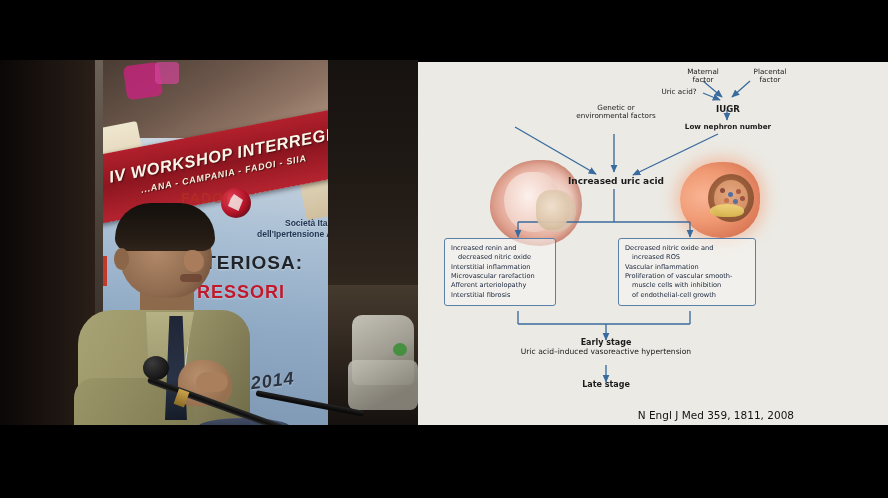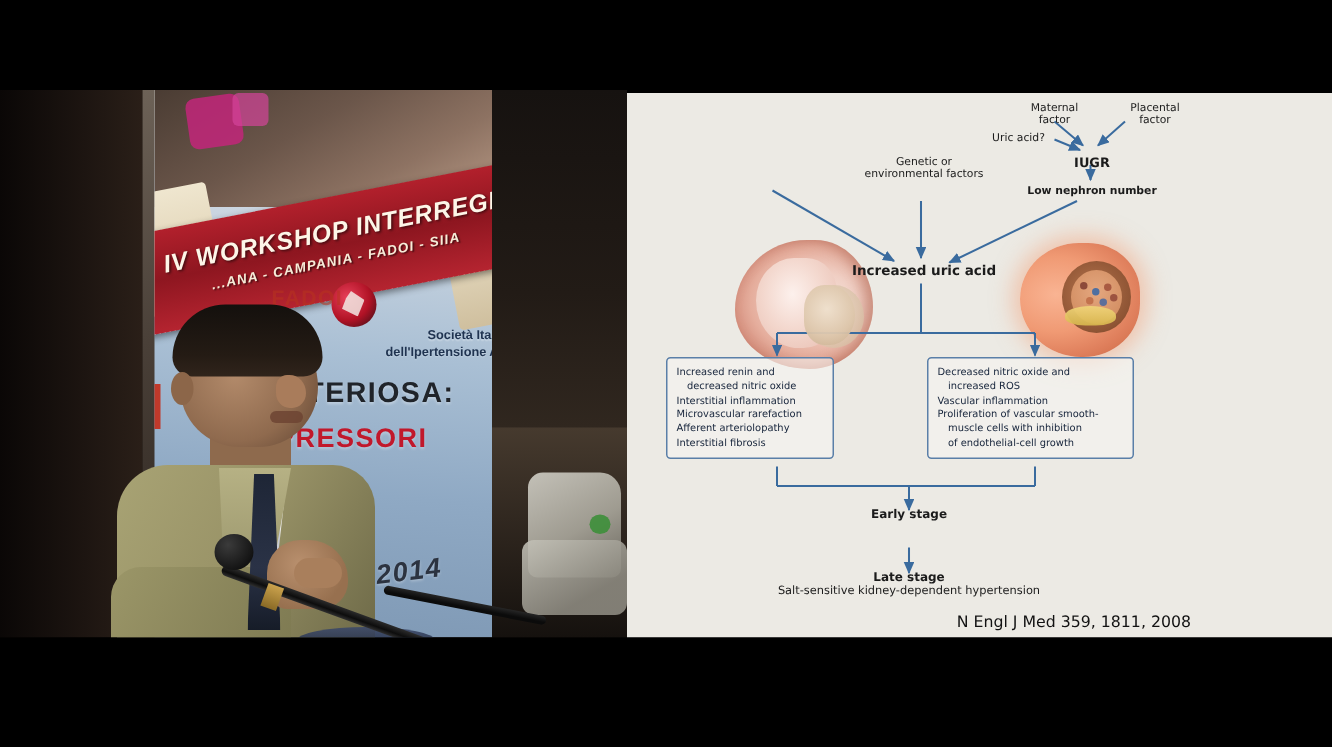--- a/index.html
+++ b/index.html
@@ -313,22 +313,22 @@
       <div class="box" style="left:200px;top:176px;width:138px;">
         <div>Decreased nitric oxide and</div>
         <div class="ind">increased ROS</div>
         <div>Vascular inflammation</div>
         <div>Proliferation of vascular smooth-</div>
         <div class="ind">muscle cells with inhibition</div>
         <div class="ind">of endothelial-cell growth</div>
       </div>
 
       <div class="dg-text dg-bold" style="left:138px;top:276px;width:100px;font-size:8px;">Early stage</div>
+      <div class="dg-text" style="left:78px;top:286px;width:220px;font-size:7.6px;">Uric acid–induced vasoreactive hypertension</div>
       <div class="dg-text dg-bold" style="left:138px;top:318px;width:100px;font-size:8px;">Late stage</div>
-      <div class="dg-text" style="left:70px;top:328px;width:236px;font-size:7.6px;">Salt-sensitive kidney-dependent hypertension</div>
 
       <div class="cite">N Engl J Med 359, 1811, 2008</div>
     </div>
   </div>
 
   <div class="bar top"></div>
   <div class="bar bottom"></div>
 </div>
 
 </body></html>

